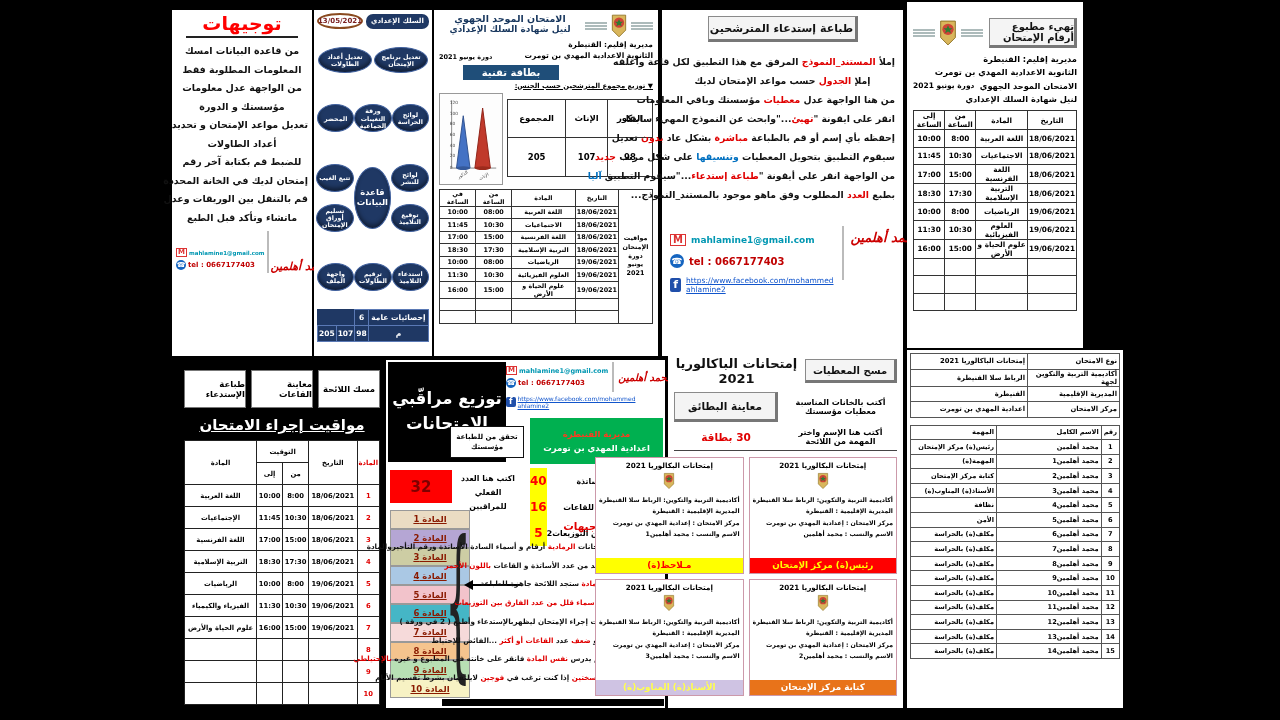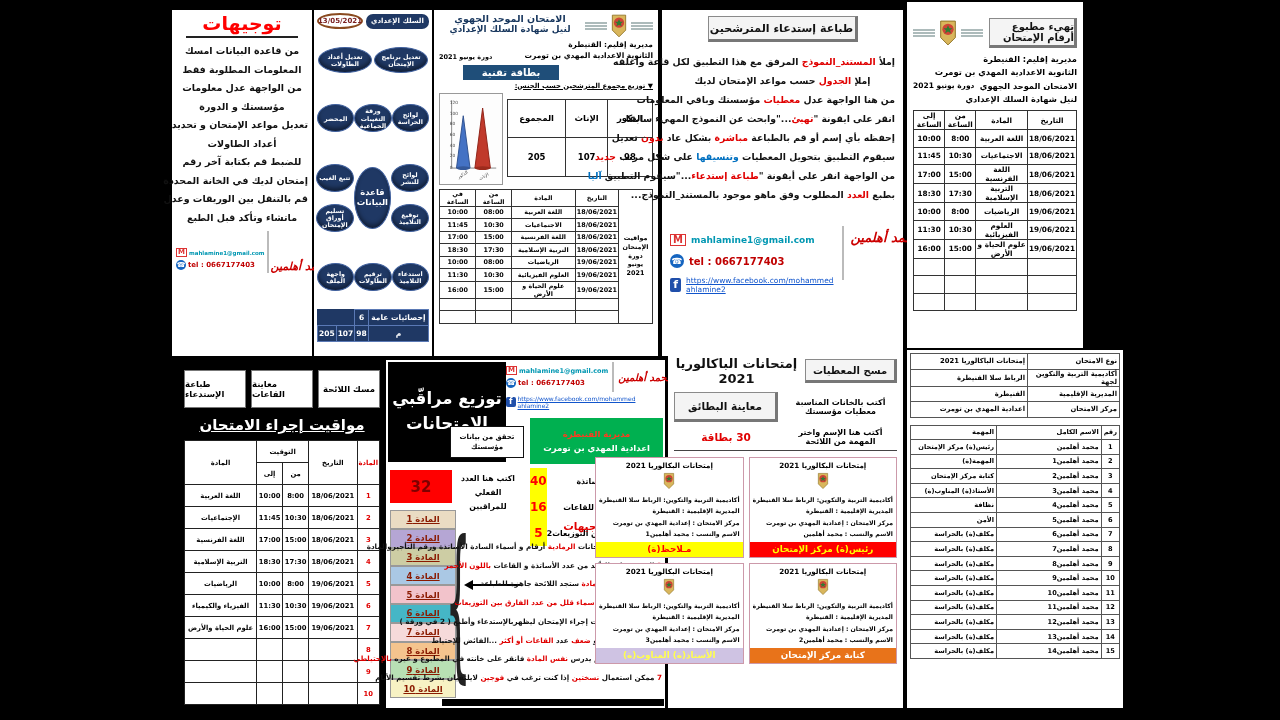--- a/index.html
+++ b/index.html
@@ -76,31 +76,31 @@
   #numform{left:907px;top:2px;width:176px;height:346px;padding:16px 6px;}
   .nf-top{display:flex;gap:6px;align-items:center;}
   #nf-btn{flex:1;height:30px;font-size:10px;}
   .nf-line{font-size:8.3px;font-weight:bold;text-align:right;line-height:1.6;}
   .nf-line .sess{float:left;font-size:7.5px;}
   #num-table{width:100%;border-collapse:collapse;margin-top:4px;}
   #num-table td,#num-table th{border:1px solid #333;font-size:7.3px;font-weight:bold;text-align:center;height:17.5px;padding:0 1px;}
   
   #timetable{left:178px;top:362px;width:208px;height:346px;background:#000;padding:8px 6px;}
   .tt-btns{display:flex;justify-content:space-between;gap:4px;}
-  .tt-btn{background:#fff;border:1px solid #777;color:#000;font-size:8.5px;font-weight:bold;width:62px;height:38px;display:flex;align-items:center;justify-content:center;text-align:left;cursor:pointer;}
+  .tt-btn{background:#fff;border:1px solid #777;color:#000;font-size:8.5px;font-weight:bold;width:62px;height:38px;display:flex;align-items:center;justify-content:center;text-align:right;cursor:pointer;}
   #tt-title{color:#fff;font-size:15px;font-weight:bold;text-align:center;text-decoration:underline;margin:8px 0 6px 0;}
   #tt-table{width:100%;border-collapse:collapse;background:#fff;}
   #tt-table td,#tt-table th{border:1px solid #222;font-size:6.8px;font-weight:bold;text-align:center;height:22px;padding:0 1px;}
   #tt-table .num{color:#e00000;width:13px;}
   
   #middle{left:386px;top:360px;width:279px;height:348px;}
   #dist-head{position:absolute;left:2px;top:2px;width:118px;height:100px;background:#000;color:#fff;display:flex;flex-direction:column;align-items:center;justify-content:center;font-weight:bold;font-size:16.5px;line-height:1.5;}
   #dist-count{position:absolute;left:4px;top:110px;width:62px;height:33px;background:#ff0000;color:#7f0000;font-size:15px;font-weight:bold;display:flex;align-items:center;justify-content:center;}
   #dist-count-label{position:absolute;left:70px;top:112px;width:64px;font-size:7.8px;font-weight:bold;text-align:center;line-height:1.8;}
-  #subj-stack{position:absolute;left:4px;top:150px;width:66px;}
+  #subj-stack{position:absolute;left:4px;top:150px;width:80px;}
   .subj{height:18.8px;display:flex;align-items:center;justify-content:center;font-size:8.5px;font-weight:bold;color:#8a1a00;text-decoration:underline;border:1px solid #999;cursor:pointer;}
   #brace{position:absolute;left:70px;top:150px;height:188px;width:14px;color:#222;font-size:36px;line-height:188px;transform:scaleY(4.6) scaleX(1.1);transform-origin:center;}
   .long-arrow{position:absolute;height:2px;background:#000;}
   .long-arrow:before{content:"";position:absolute;left:-8px;top:-4px;border-top:5px solid transparent;border-bottom:5px solid transparent;border-right:9px solid #000;}
   #mid-arrow{left:86px;top:224px;width:48px;}
   #mid-contact{position:absolute;left:120px;top:2px;width:156px;}
   #verify-box{position:absolute;left:64px;top:66px;width:74px;height:32px;background:#fff;border:1px solid #111;font-size:7px;font-weight:bold;display:flex;align-items:center;justify-content:center;text-align:center;line-height:1.5;}
   #green-box{position:absolute;left:144px;top:58px;width:133px;height:46px;background:#00b050;display:flex;flex-direction:column;align-items:center;justify-content:center;line-height:1.7;}
   #green-box .g1{color:#ff3b1f;font-size:8.5px;font-weight:bold;}
   #green-box .g2{color:#fff;font-size:8.5px;font-weight:bold;}
@@ -124,21 +124,21 @@
   .bac-row2{display:flex;align-items:center;gap:6px;margin-top:6px;}
   .bac-hint{flex:1;font-size:8px;font-weight:bold;text-align:center;}
   #bac-preview{width:104px;height:30px;font-size:10.5px;}
   .bac-row3{display:flex;align-items:center;gap:6px;margin-top:6px;border-bottom:1.5px solid #444;padding-bottom:4px;}
   #bac-count{width:104px;text-align:center;color:#e00000;font-size:10.5px;font-weight:bold;}
   #cards-grid{display:grid;grid-template-columns:1fr 1fr;gap:5px;margin-top:6px;}
   .card{border:1px solid #c9a;padding:3px 3px 0 3px;background:#fff;}
   .card-head{display:flex;gap:2px;align-items:center;flex-direction:column;}
   .card-title{flex:1;font-size:7.2px;font-weight:bold;text-align:left;direction:ltr;}
   .card-line{font-size:6.2px;font-weight:bold;text-align:right;line-height:1.85;white-space:nowrap;overflow:hidden;}
-  .card-banner{height:15px;margin:2px -3px 0 -3px;display:flex;align-items:center;justify-content:center;font-size:8.8px;font-weight:bold;}
+  .card-banner{height:15px;margin:18px -3px 0 -3px;display:flex;align-items:center;justify-content:center;font-size:8.8px;font-weight:bold;}
   
   #bacsheet{left:907px;top:350px;width:216px;height:358px;padding:3px;}
   #sheet-info{width:100%;border-collapse:collapse;}
   #sheet-info td{border:1px solid #555;font-size:6.8px;font-weight:bold;height:15.5px;padding:0 2px;}
   #sheet-info .lbl{width:92px;text-align:right;}
   #sheet-info .val{text-align:right;}
   #staff-table{width:100%;border-collapse:collapse;margin-top:7px;}
   #staff-table td,#staff-table th{border:1px solid #555;font-size:6.6px;font-weight:bold;height:14.6px;padding:0 2px;text-align:right;}
   #staff-table .c-num{width:11px;text-align:center;}
   #staff-table .c-role{width:86px;}
@@ -647,21 +647,21 @@
             </svg>
         </div>
         <span class="script-name" style="font-size:10px">محمد أهلمين</span>
       </div>
       <div class="cm-row">
           <span class="fb-ic">f</span>
           <span class="cm-fb" style="font-size:6px">https://www.facebook.com/mohammed ahlamine2</span>
         </div>
     </div>
 
-    <div id="verify-box">تحقق من بيانات مؤسستك</div>
+    <div id="verify-box">تحقق من للطباعة مؤسستك</div>
     <div id="green-box">
       <span class="g1">مديرية القنيطرة</span>
       <span class="g2">اعدادية المهدي بن تومرت</span>
     </div>
 
     <div id="totals">
       <div id="yellow-col">
           <div class="yv">40</div>
           <div class="yv">16</div>
           <div class="yv">5</div>

